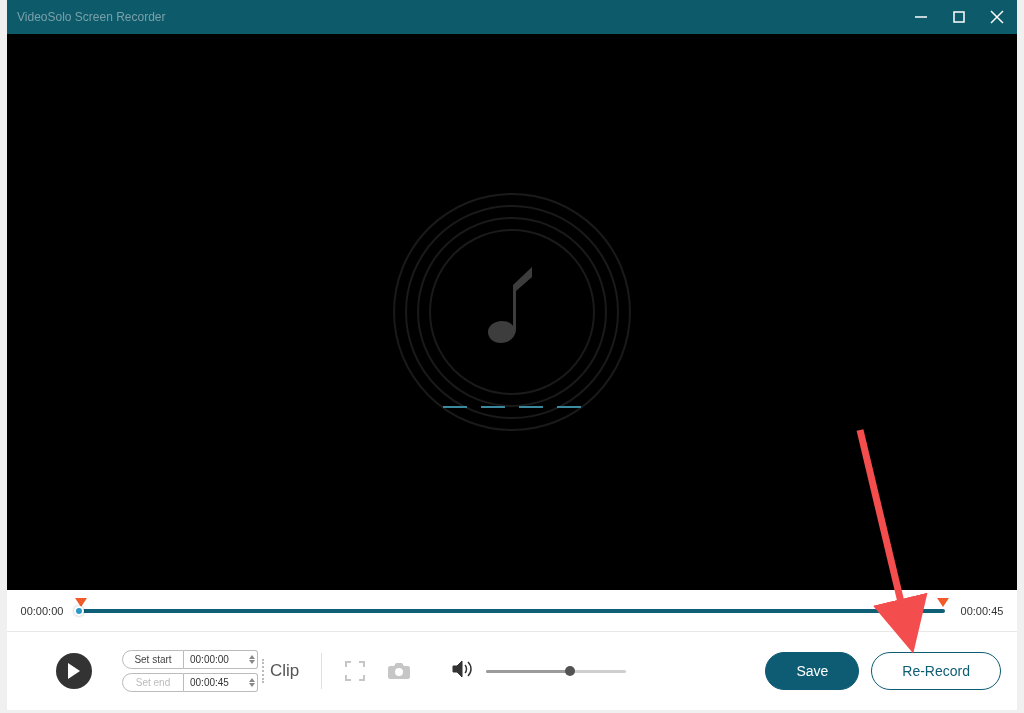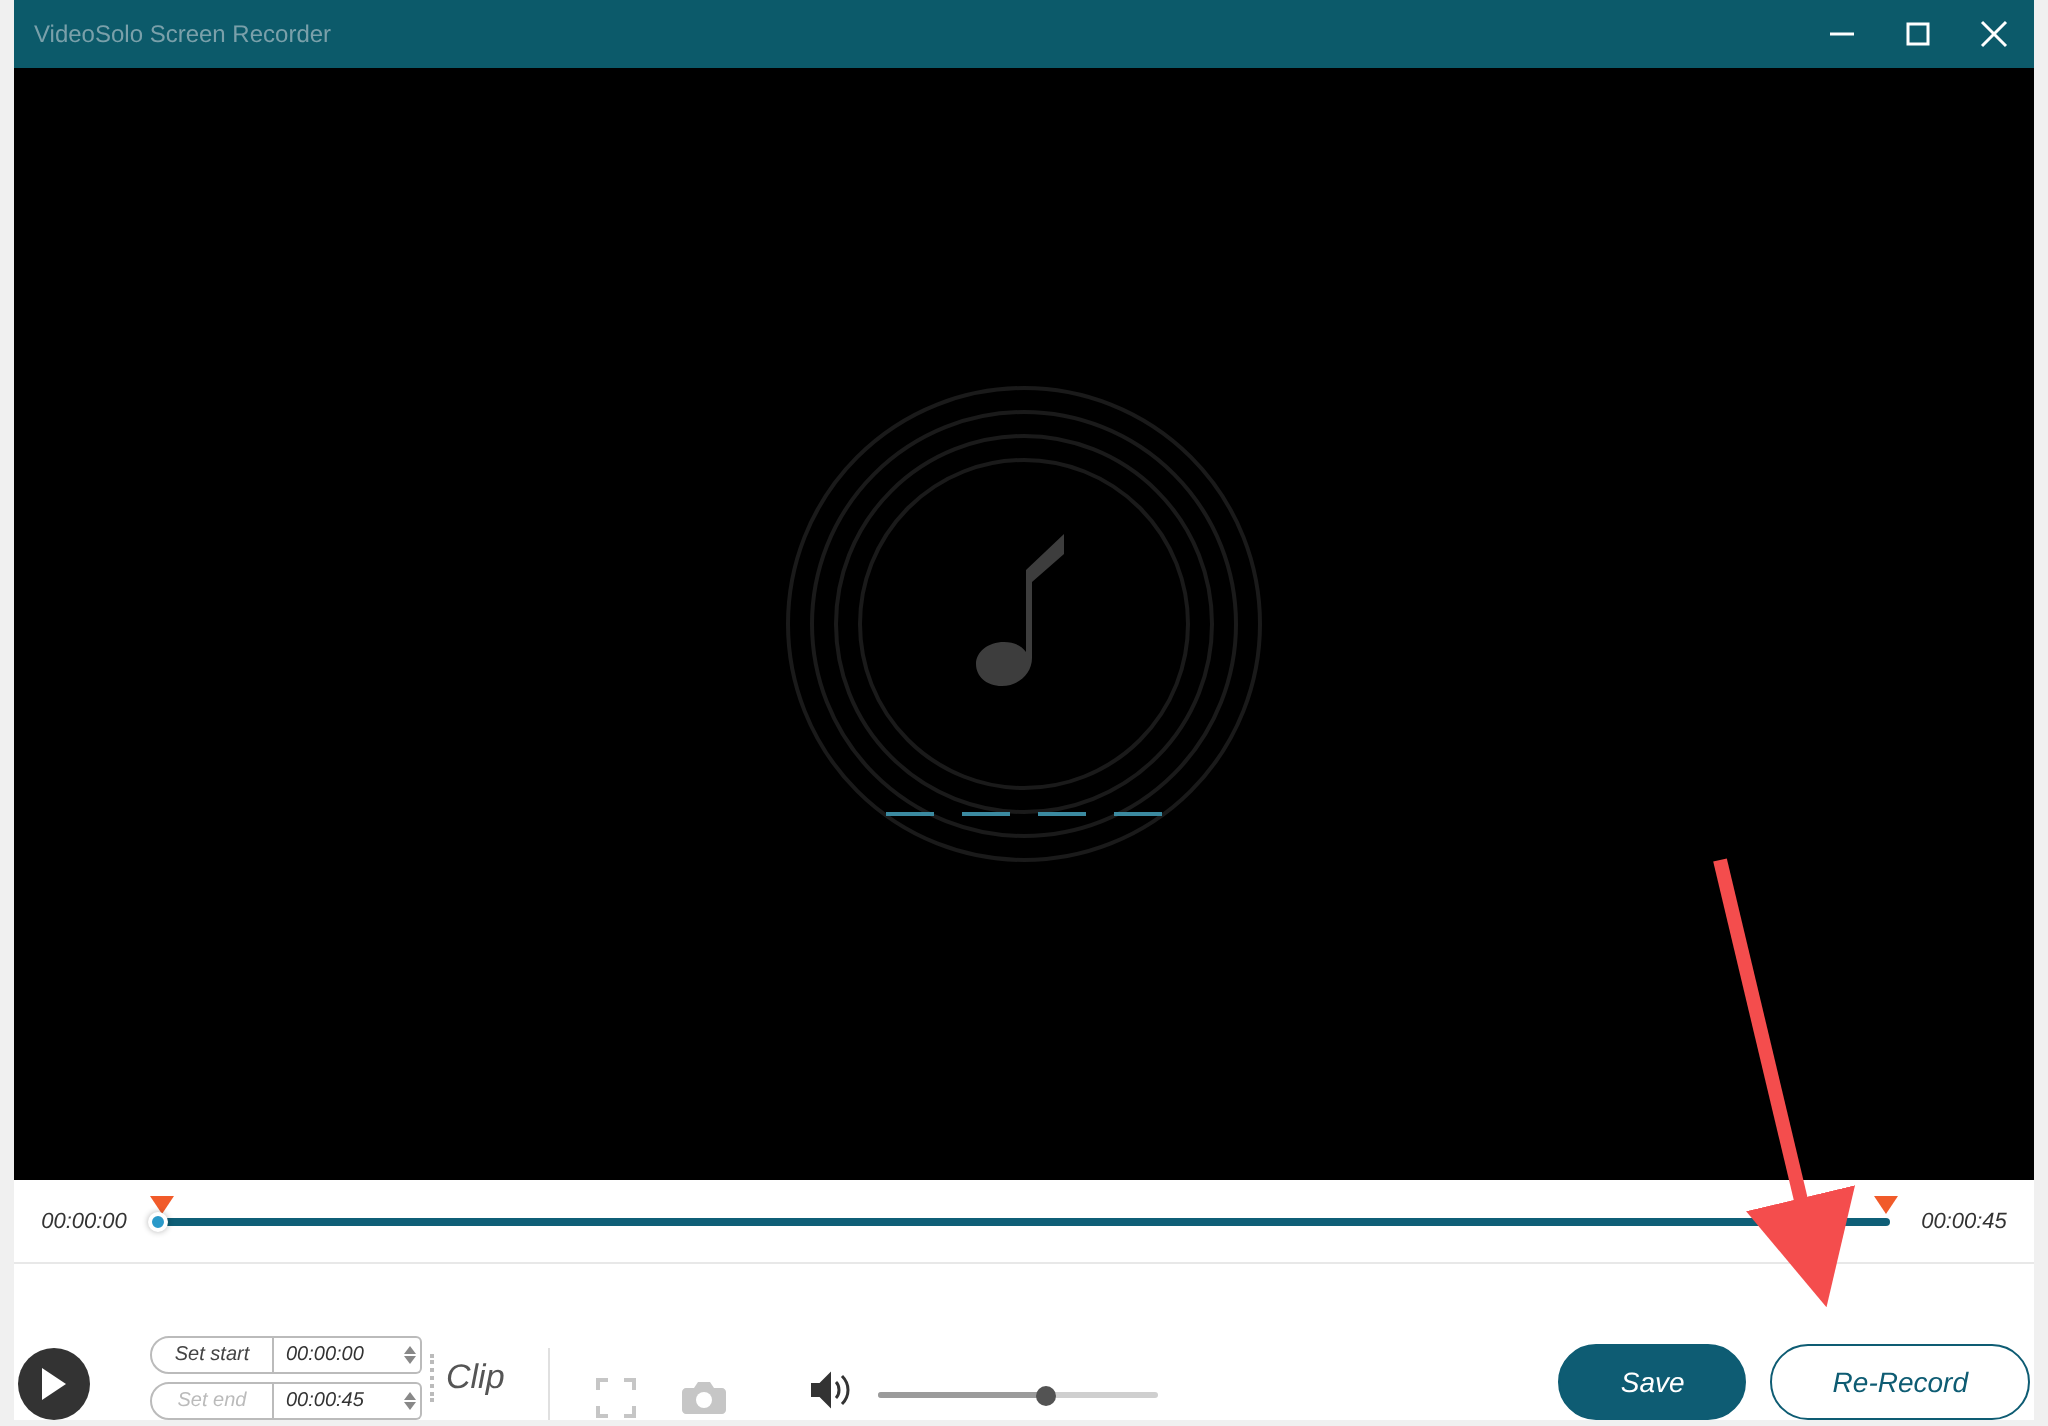--- a/index.html
+++ b/index.html
@@ -58,21 +58,20 @@
   .preview .rings circle {
     fill: none; stroke: #1a1a1a; stroke-width: 2;
   }
   .preview .note path { fill: #3d3d3d; }
   .preview .dashes { display: flex; gap: 14px; position: absolute; top: 372px; left: 50%; transform: translateX(-50%); }
   .preview .dashes span { width: 24px; height: 2px; background: #3b8aa0; display: block; }
 
   .bottom {
     background: #ffffff;
     flex-shrink: 0;
-    font-style: italic;
   }
   .timeline {
     height: 42px;
     display: flex;
     align-items: center;
     padding: 0 8px;
     gap: 10px;
     border-bottom: 1px solid #e8e8e8;
   }
   .time-label {
@@ -113,22 +112,23 @@
     border: 2px solid #fff;
     border-radius: 50%;
     transform: translate(-50%, -50%);
     box-shadow: 0 0 3px rgba(0,0,0,0.3);
     cursor: pointer;
   }
 
   .controls {
     height: 78px;
     display: flex;
-    align-items: flex-end;
-    padding: 0 2px;
+    align-items: center;
+    padding: 0 16px;
+    margin-left: 33px;
   }
   .play-btn {
     width: 36px; height: 36px;
     border-radius: 50%;
     background: #333333;
     display: flex; align-items: center; justify-content: center;
     cursor: pointer;
     margin-right: 30px;
   }
   .play-btn svg { fill: #ffffff; }

